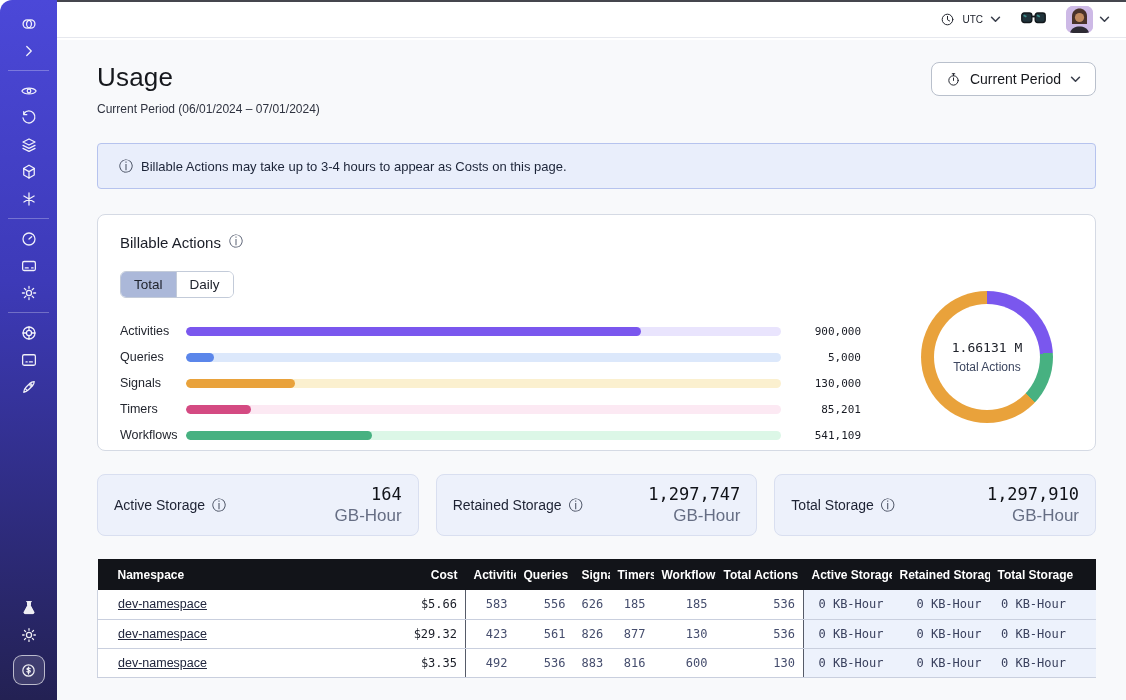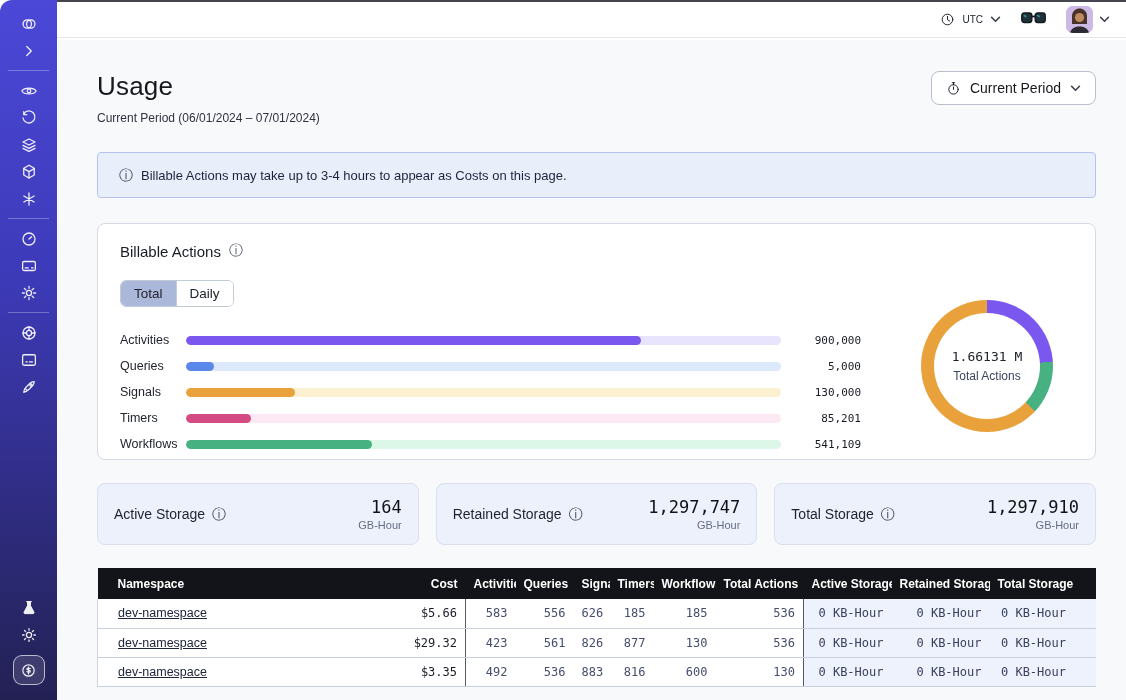--- a/index.html
+++ b/index.html
@@ -27,21 +27,21 @@
   .tz-group { display:flex; align-items:center; gap:7px; cursor:pointer; }
   .tz-label { font-size:10px; color:#20242e; }
   .chev { width:11px; height:7px; stroke:#3a3f4c; fill:none; stroke-width:1.8; stroke-linecap:round; stroke-linejoin:round; }
   .avatar-group { display:flex; align-items:center; gap:6px; cursor:pointer; }
   .avatar { width:27px; height:27px; border-radius:7px; overflow:hidden; background:#cdb9e6; display:block; }
 
   
   .main { position:absolute; left:57px; top:40px; width:1069px; height:660px;
     background:#f8f9fb; padding:0 30px 0 40px; overflow:hidden; }
 
-  .page-head { margin-top:31px; display:flex; justify-content:space-between; align-items:flex-start; }
+  .page-head { margin-top:22px; display:flex; justify-content:space-between; align-items:flex-start; }
   .page-title { font-size:26px; font-weight:500; color:#16181d; letter-spacing:.2px; }
   .page-sub { margin-top:9px; font-size:12px; color:#2f3340; }
   .period-btn { height:34px; background:#fff; border:1px solid #b9c0cc; border-radius:8px;
     display:flex; align-items:center; gap:9px; padding:0 14px; font-size:14px; color:#16181d; cursor:pointer; }
   .btn-ic { width:15px; height:15px; stroke:#23262f; fill:none; stroke-width:1.6; stroke-linecap:round; }
 
   .banner { margin-top:27px; height:46px; background:#e9eefb; border:1px solid #b6c3ee; border-radius:4px;
     display:flex; align-items:center; padding:0 21px; gap:8px; font-size:13px; color:#1c2438; }
   .info-i { font-size:14px; color:#333b4e; font-style:normal; line-height:1; }
 
@@ -67,21 +67,21 @@
   .donut-val { font-size:13px; color:#20232c; }
   .donut-lab { font-size:12px; color:#3c465f; }
 
   
   .storage-row { margin-top:23px; display:flex; gap:17px; }
   .storage-card { flex:1; background:#edf1fb; border:1px solid #d9dff0; border-radius:8px; height:62px;
     display:flex; align-items:center; justify-content:space-between; padding:0 16px; }
   .storage-label { display:flex; align-items:center; gap:7px; font-size:14px; color:#1d2233; }
   .storage-right { text-align:right; }
   .storage-val { font-size:17px; color:#101218; }
-  .storage-unit { font-size:11px; color:#666e84; margin-top:2px; }
+  .storage-unit { font-size:17px; color:#666e84; margin-top:2px; }
 
   
   .table-wrap { margin-top:23px; height:119px; overflow:hidden; }
   table { width:100%; border-collapse:collapse; table-layout:fixed; }
   thead th { background:#121419; color:#fff; font-size:12px; font-weight:600; height:31px;
     text-align:right; padding:0 8px; white-space:nowrap; overflow:hidden; }
   thead th.left { text-align:left; padding-left:20px; }
   tbody td { background:#fff; height:29px; border-bottom:1px solid #c9cfde; font-size:12px;
     text-align:right; padding:0 8px; white-space:nowrap; overflow:hidden; }
   tbody td:first-child { border-left:1px solid #cdd3e0; text-align:left; padding-left:20px; }

